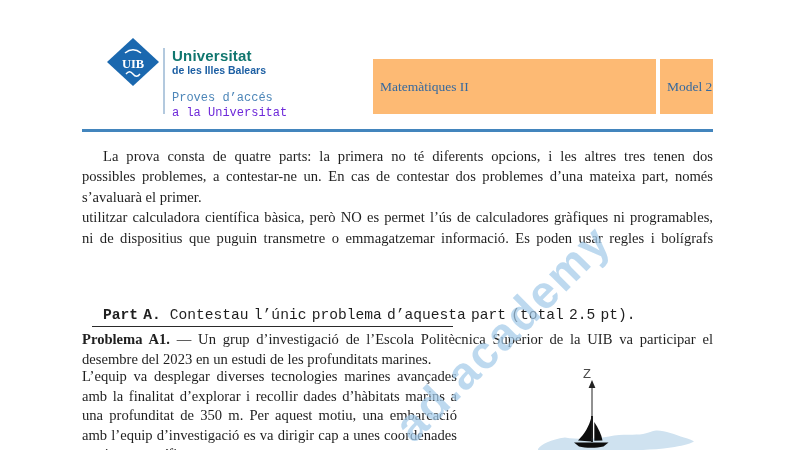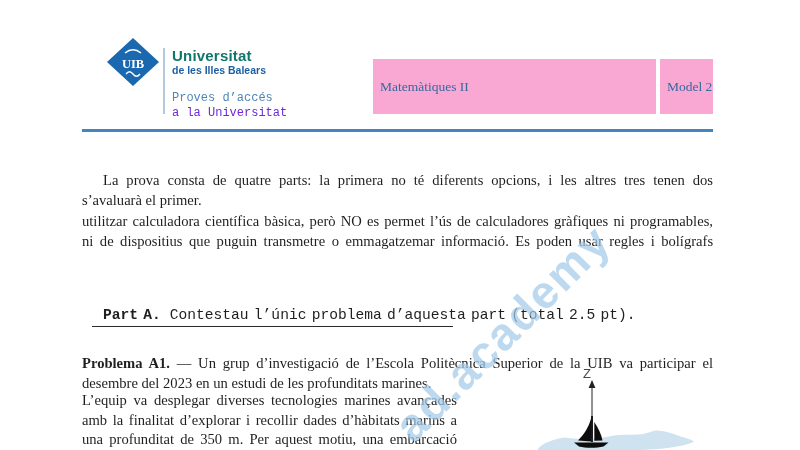--- a/index.html
+++ b/index.html
@@ -15,28 +15,28 @@
   .logo-svg{position:absolute;left:106px;top:37px;}
   .logo-sep{position:absolute;left:163px;top:48px;width:2px;height:66px;background:#b3c9de;}
   .uni-name{position:absolute;left:172px;top:47px;font-family:"Liberation Sans",sans-serif;
             font-size:15px;font-weight:bold;color:#0f766e;letter-spacing:.2px;}
   .uni-sub{position:absolute;left:172px;top:64px;font-family:"Liberation Sans",sans-serif;
            font-size:10.5px;font-weight:600;color:#1c5fa3;}
   .prog1{position:absolute;left:172px;top:91px;font-family:Liberation Mono, monospace;
          font-size:12px;color:#4d86b8;}
   .prog2{position:absolute;left:172px;top:106px;font-family:Liberation Mono, monospace;
          font-size:12px;color:#6d28d9;}
-  .hbox{position:absolute;top:59px;height:55px;background:#f9a8d4;
+  .hbox{position:absolute;top:59px;height:55px;background:#fdba74;
         display:flex;align-items:center;box-sizing:border-box;padding-left:7px;
         font-size:13.5px;color:#36699e;}
   .hbox.subject{left:373px;width:283px;}
   .hbox.model{left:660px;width:53px;}
   .hrule{position:absolute;left:82px;top:129px;width:631px;height:2.5px;background:#4385bd;}
   
-  .textcol{position:absolute;font-size:14.6px;margin-top:24px;}
+  .textcol{position:absolute;font-size:14.6px;}
   .tline{white-space:nowrap;height:20.4px;line-height:20.4px;overflow:visible;}
   .narrow .tline{height:19.6px;line-height:19.6px;}
   .fit-inner{display:inline-block;white-space:nowrap;}
   .part-heading{
     position:absolute;left:92px;top:307px;
     display:inline-block;box-sizing:border-box;width:361px;
     padding:0 4px 3px 11px;border-bottom:1.2px solid #2a2a2a;
     font-size:14.6px;white-space:nowrap;font-family:Liberation Mono, monospace;
   }
   .part-heading b{margin-right:9px;}
@@ -75,20 +75,21 @@
   <div class="hbox model">
     <span>Model 2</span>
   </div>
   <div class="hrule"></div>
 
   <div class="watermark">ad.academy</div>
 
   <div class="textcol" style="left:82px;top:146px;width:631px">
     <div>
         <div class="tline" style="padding-left: 21px;"><span class="fit-inner" style="word-spacing: 4.32px;">La prova consta de quatre parts: la primera no té diferents opcions, i les altres tres tenen dos</span></div>
+        <div class="tline"><span class="fit-inner" style="word-spacing: 2.86px;">possibles problemes, a contestar-ne un. En cas de contestar dos problemes d’una mateixa part, només</span></div>
         <div class="tline"><span class="fit-inner">s’avaluarà el primer.</span></div>
       </div>
     <div>
         <div class="tline"><span class="fit-inner" style="word-spacing: 1.5px;">utilitzar calculadora científica bàsica, però NO es permet l’ús de calculadores gràfiques ni programables,</span></div>
         <div class="tline"><span class="fit-inner" style="word-spacing: 2.84px;">ni de dispositius que puguin transmetre o emmagatzemar informació. Es poden usar regles i bolígrafs</span></div>
       </div>
   </div>
 
   <div class="part-heading">
     <span class="fit-inner" style="word-spacing: -3.52px;"><b>Part A.</b><span>Contestau l’únic problema d’aquesta part (total 2.5 pt).</span></span>

